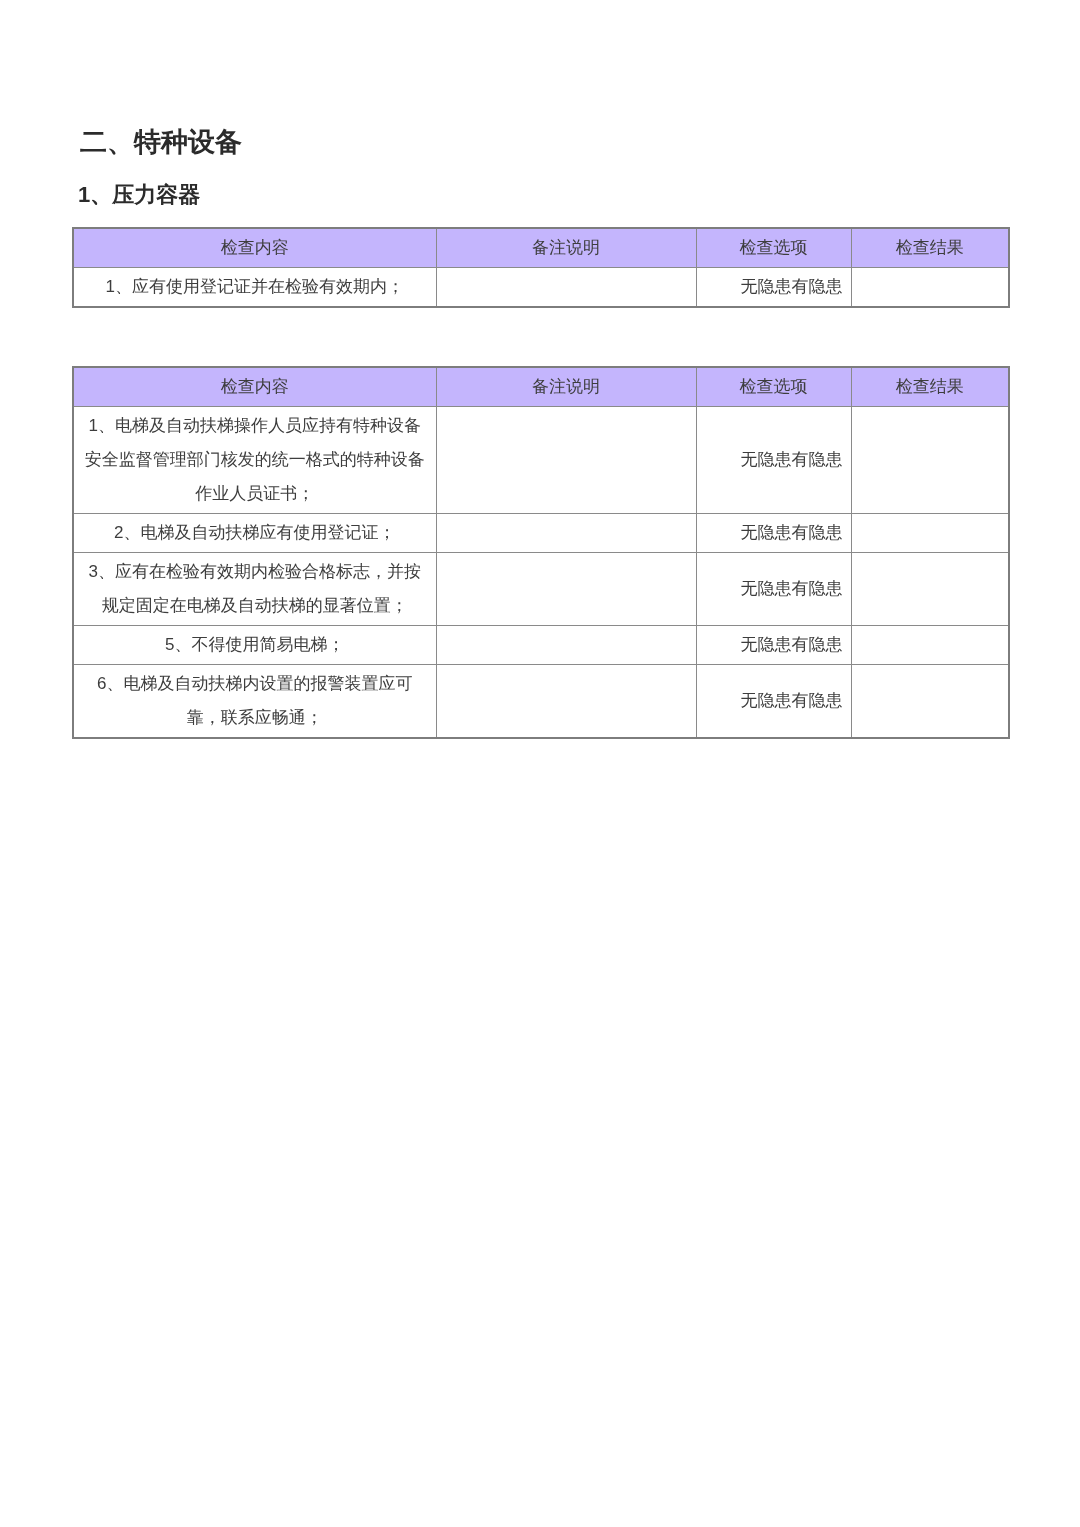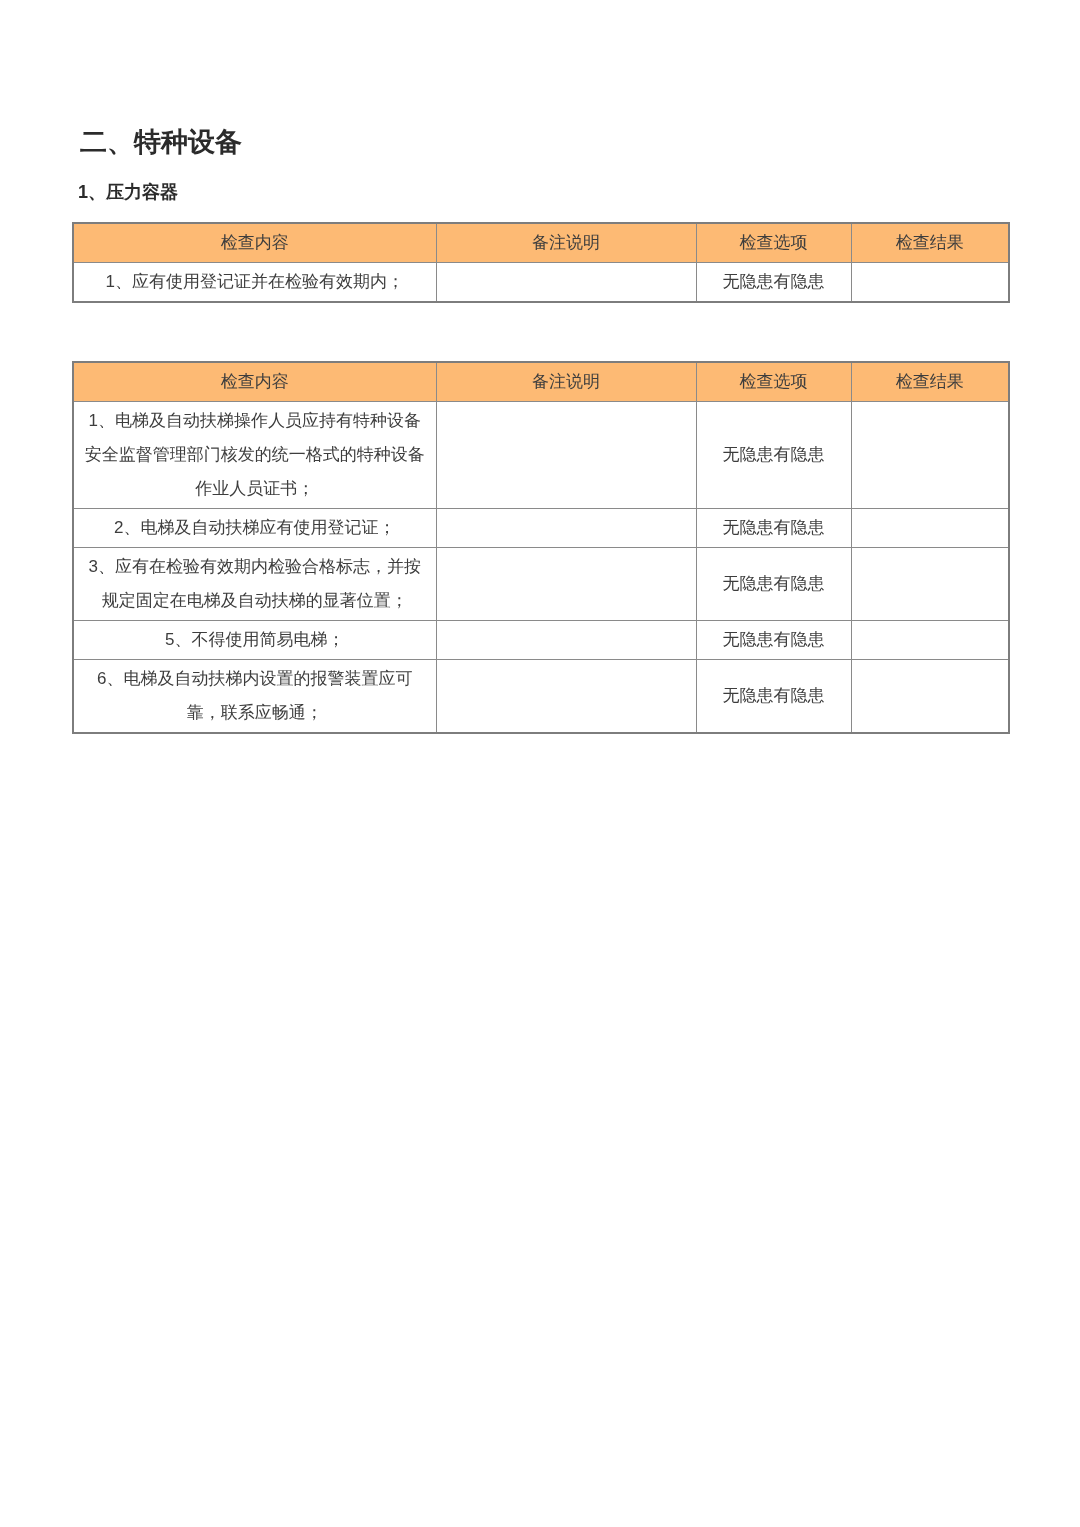--- a/index.html
+++ b/index.html
@@ -20,21 +20,21 @@
   .doc-title {
     font-size: 27px;
     font-weight: 700;
     color: #2b2b2b;
     margin: 0 0 0 8px;
     line-height: 1.2;
   }
   .section { margin-top: 24px; }
   .section + .section { margin-top: 58px; }
   .section-title {
-    font-size: 18px;
+    font-size: 22px;
     font-weight: 700;
     color: #2b2b2b;
     margin: 0 0 18px 6px;
     line-height: 1.2;
   }
   table.check-table {
     border-collapse: collapse;
     table-layout: fixed;
     width: 936px;
     border: 2px solid #7d7d7d;
@@ -42,28 +42,28 @@
   .check-table th, .check-table td {
     border: 1px solid #8a8a8a;
     font-size: 17px;
     line-height: 34px;
     padding: 2px 8px;
     vertical-align: middle;
     box-sizing: border-box;
     overflow: hidden;
   }
   .check-table th {
-    background: #fdba74;
+    background: #c4b5fd;
     font-weight: 400;
     text-align: center;
     color: #3d3d3d;
   }
   .c-content { text-align: center; padding-left: 6px; }
   .c-note    { text-align: left; }
-  .c-options { text-align: center; margin-top: 12px; }
+  .c-options { text-align: right; margin-top: 12px; }
   .c-result  { text-align: center; }
 </style>
 </head>
 <body>
 
 <div class="page">
 
   <h1 class="doc-title">二、特种设备</h1>
 
   <div class="section">

